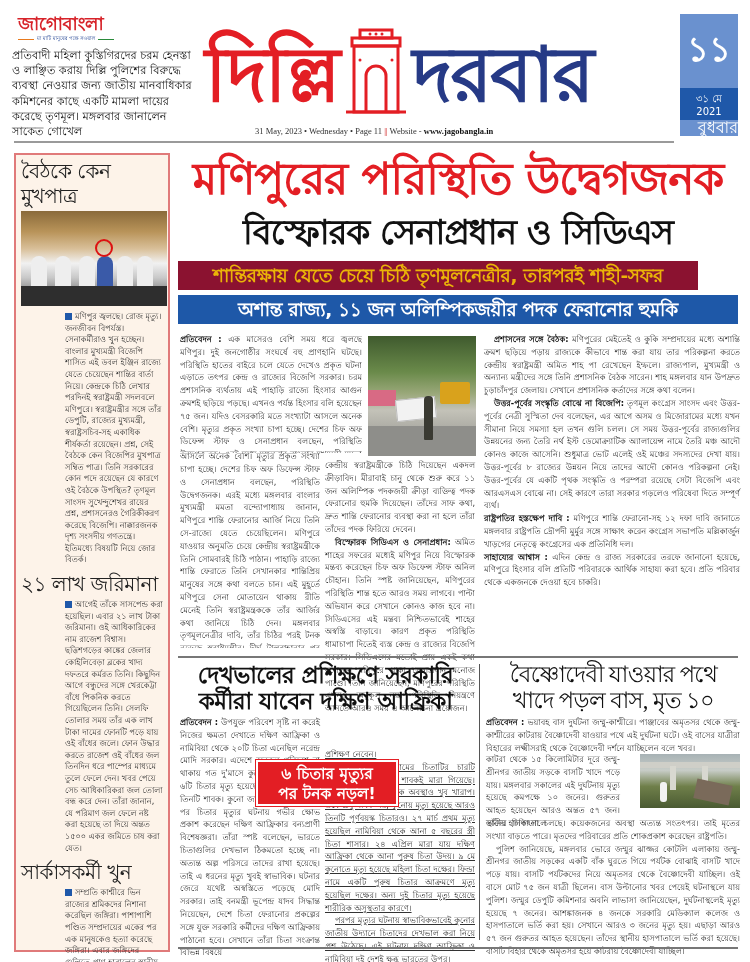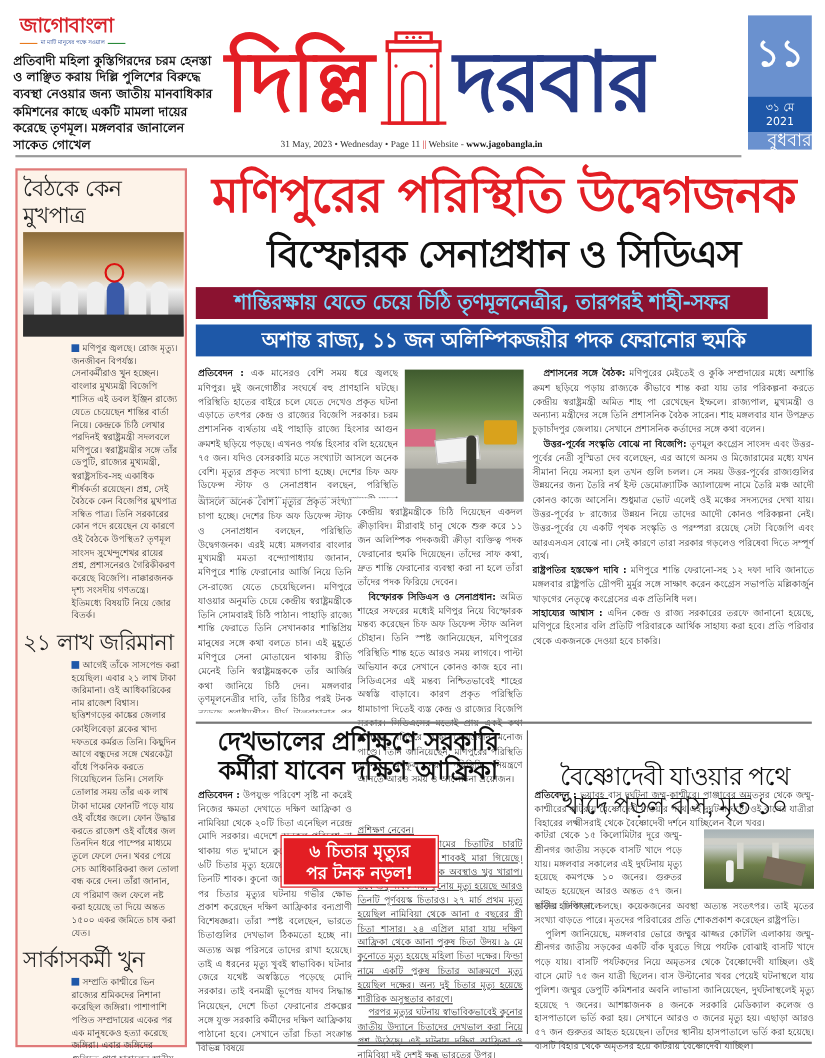--- a/index.html
+++ b/index.html
@@ -8,21 +8,21 @@
 
   .abs { position: absolute; }
 
   
   #brand-logo { left: 18px; top: 14px; width: 100px; }
   #brand-logo .logo-text { color: #d7232a; font-weight: bold; font-size: 18px; font-family: "DejaVu Sans", sans-serif; letter-spacing: -0.5px; line-height: 20px; }
   #brand-logo .tagline { display: flex; align-items: center; gap: 3px; font-size: 5px; color: #1a3d8f; margin-top: 1px; }
   #brand-logo .tagline .ln1 { width: 16px; height: 1px; background: #e87a1e; }
   #brand-logo .tagline .ln2 { width: 16px; height: 1px; background: #2a8a3a; }
 
-  #teaser { left: 12px; top: 48px; width: 182px; font-size: 11.2px; line-height: 15.2px; color: #111; font-family: "DejaVu Sans", sans-serif; font-weight: bold; }
+  #teaser { left: 12px; top: 48px; width: 182px; font-size: 11.2px; line-height: 15.2px; color: #111; font-family: "DejaVu Sans", sans-serif; }
 
   #masthead-title { left: 205px; top: 12px; width: 440px; height: 108px; display: flex; align-items: flex-end; }
   #masthead-title .t-red { color: #e31e24; font-size: 76px; font-weight: bold; font-family: "DejaVu Sans", sans-serif; line-height: 90px; letter-spacing: -2px; }
   #masthead-title .t-blue { color: #263a86; font-size: 76px; font-weight: bold; font-family: "DejaVu Sans", sans-serif; line-height: 90px; letter-spacing: -2px; }
   #gate-icon { width: 60px; height: 92px; margin: 0 6px 4px 8px; }
 
   #dateline { left: 255px; top: 126px; width: 380px; font-size: 8.5px; color: #333; font-family: "Liberation Serif", serif; }
   #dateline b { color: #111; }
   #dateline .sep { color: #c11; }
 
@@ -40,21 +40,21 @@
   #sidebar .sq { display: inline-block; width: 7px; height: 7px; background: #1f58a9; margin-right: 3px; vertical-align: -1px; }
   #sidebar .photo { width: 146px; height: 95px; margin: 2px 0 5px; background: linear-gradient(180deg,#8a6a3a 0%, #b9945a 22%, #d9c09a 40%, #f1f1f1 55%, #c9c9c9 70%, #4a4a4a 100%); position: relative; overflow: hidden; }
   #sidebar .photo .person { position: absolute; bottom: 18px; width: 16px; height: 32px; border-radius: 8px 8px 2px 2px; background: #eee; }
   #sidebar .photo .table { position: absolute; left: 0; right: 0; bottom: 0; height: 20px; background: #2e2e2e; }
   #sidebar .photo .ring { position: absolute; left: 74px; top: 28px; width: 18px; height: 18px; border: 2px solid #d11; border-radius: 50%; }
   #sidebar .section { margin-bottom: 6px; }
 
   
   #headline-1 { left: 178px; top: 152px; width: 560px; font-family: "DejaVu Sans", sans-serif; font-weight: bold; font-size: 44px; line-height: 54px; color: #e31e24; text-align: center; letter-spacing: -1px; }
   #headline-2 { left: 178px; top: 206px; width: 560px; font-family: "DejaVu Sans", sans-serif; font-weight: bold; font-size: 34px; line-height: 52px; color: #111; text-align: center; letter-spacing: -1px; }
-  #strap-1 { left: 178px; top: 261px; width: 520px; height: 29px; background: #8b1230; color: #7dd3fc; font-family: "DejaVu Sans", sans-serif; font-weight: bold; font-size: 18.5px; line-height: 29px; text-align: center; letter-spacing: -0.3px; }
+  #strap-1 { left: 178px; top: 261px; width: 520px; height: 29px; background: #8b1230; color: #eab308; font-family: "DejaVu Sans", sans-serif; font-weight: bold; font-size: 18.5px; line-height: 29px; text-align: center; letter-spacing: -0.3px; }
   #strap-2 { left: 178px; top: 295px; width: 560px; height: 29px; background: #1e58a8; color: #fff; font-family: "DejaVu Sans", sans-serif; font-weight: bold; font-size: 18.5px; line-height: 29px; text-align: center; letter-spacing: -0.3px; }
 
   .body-text { font-family: "DejaVu Sans", sans-serif; font-size: 8.2px; line-height: 12.8px; color: #333; text-align: justify; }
   .body-text b { color: #111; }
   .body-text .indent { display: inline-block; width: 10px; }
 
   #lead-photo { left: 368px; top: 336px; width: 108px; height: 120px; background: linear-gradient(180deg, #3f5a2e 0%, #6a8a4a 30%, #9aa87a 48%, #c3c2b8 62%, #8a8a86 100%); overflow: hidden; }
   #lead-photo .bulldozer { position: absolute; right: 6px; top: 46px; width: 30px; height: 22px; background: #d9a21c; border-radius: 2px; }
   #lead-photo .debris { position: absolute; left: 28px; top: 62px; width: 40px; height: 22px; background: #f2f2f2; transform: rotate(-6deg); border: 1px solid #bbb; }
   #lead-photo .pink { position: absolute; left: 0; top: 54px; width: 28px; height: 16px; background: #d86a84; }
@@ -68,21 +68,21 @@
 
   
   #cheetah-headline { left: 178px; top: 662px; width: 295px; font-family: "DejaVu Sans", sans-serif; font-weight: bold; font-size: 23px; line-height: 26px; color: #111; text-align: center; letter-spacing: -0.6px; }
   #cheetah-col-1 { left: 180px; top: 716px; width: 140px; }
   #cheetah-col-2 { left: 325px; top: 748px; width: 150px; text-decoration: underline; }
   #cheetah-badge { left: 256px; top: 760px; width: 142px; height: 46px; background: #e31e24; border: 2px solid #fff; outline: 1px solid #e31e24; color: #fff; font-family: "DejaVu Sans", sans-serif; font-weight: bold; font-size: 15.5px; line-height: 20px; text-align: center; padding-top: 2px; }
 
   #col-divider { left: 479px; top: 664px; width: 1px; height: 276px; background: #555; }
 
   
-  #bus-headline { left: 486px; top: 662px; width: 255px; font-family: Liberation Sans, sans-serif; font-weight: normal; font-size: 22.5px; line-height: 26px; color: #111; text-align: center; letter-spacing: -0.6px; margin-top: 32px; }
+  #bus-headline { left: 486px; top: 662px; width: 255px; font-family: Liberation Serif, serif; font-weight: normal; font-size: 22.5px; line-height: 26px; color: #111; text-align: center; letter-spacing: -0.6px; }
   #bus-lead { left: 486px; top: 716px; width: 254px; }
   #bus-col-narrow { left: 486px; top: 753px; width: 134px; }
   #bus-photo { left: 640px; top: 754px; width: 100px; height: 54px; background: linear-gradient(180deg, #a7b2b5 0%, #c8cdc8 30%, #6f7f4a 60%, #4a5a32 100%); overflow: hidden; }
   #bus-photo .bridge { position: absolute; left: 0; right: 0; top: 8px; height: 6px; background: #cfcfc8; }
   #bus-photo .pillar { position: absolute; top: 12px; width: 6px; height: 24px; background: #d8d8d0; }
   #bus-photo .wreck { position: absolute; left: 55px; top: 28px; width: 36px; height: 20px; background: #7a6a5a; transform: rotate(12deg); }
   #bus-photo .man { position: absolute; left: 20px; top: 28px; width: 7px; height: 20px; background: #f2f2f2; border-radius: 3px; }
   #bus-rest { left: 486px; top: 817px; width: 254px; }
 
   #bottom-rule { left: 178px; top: 947px; width: 560px; height: 2px; background: #777; }

